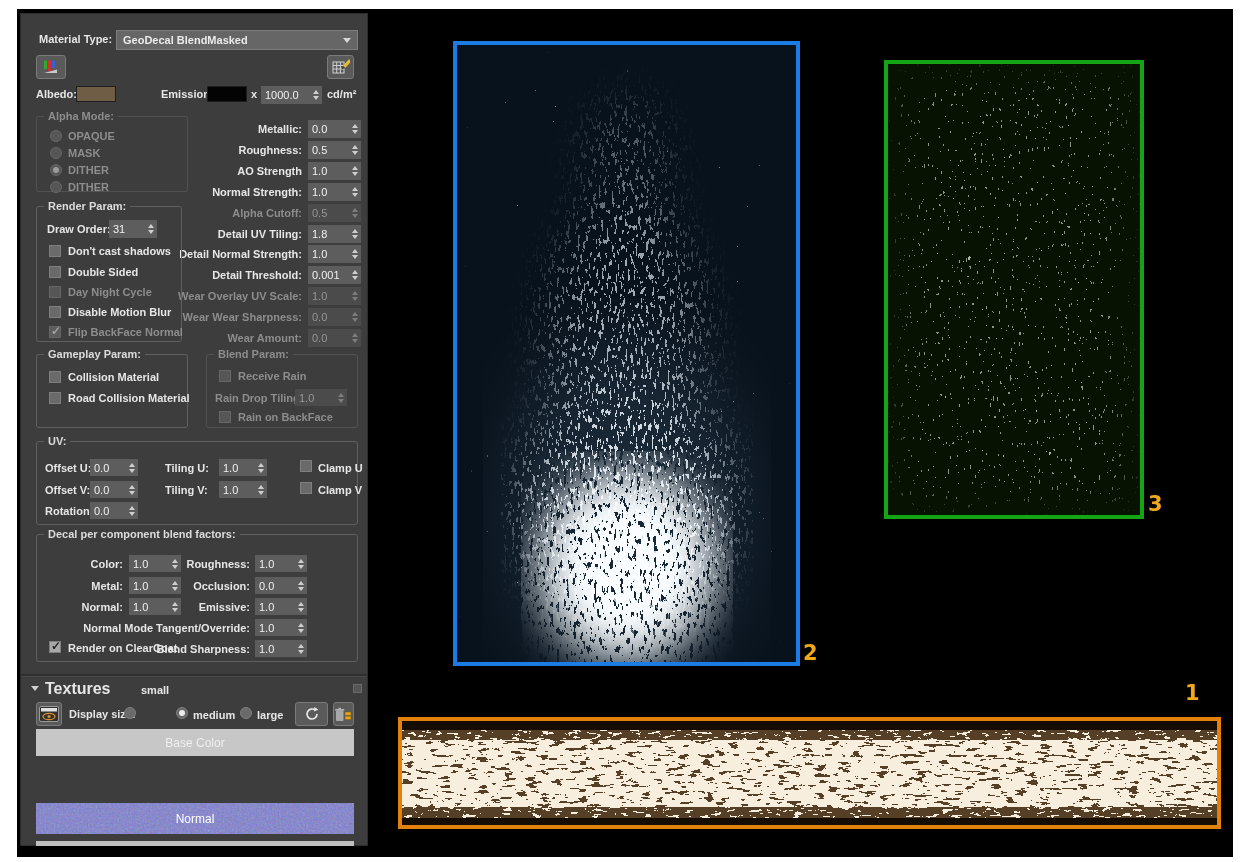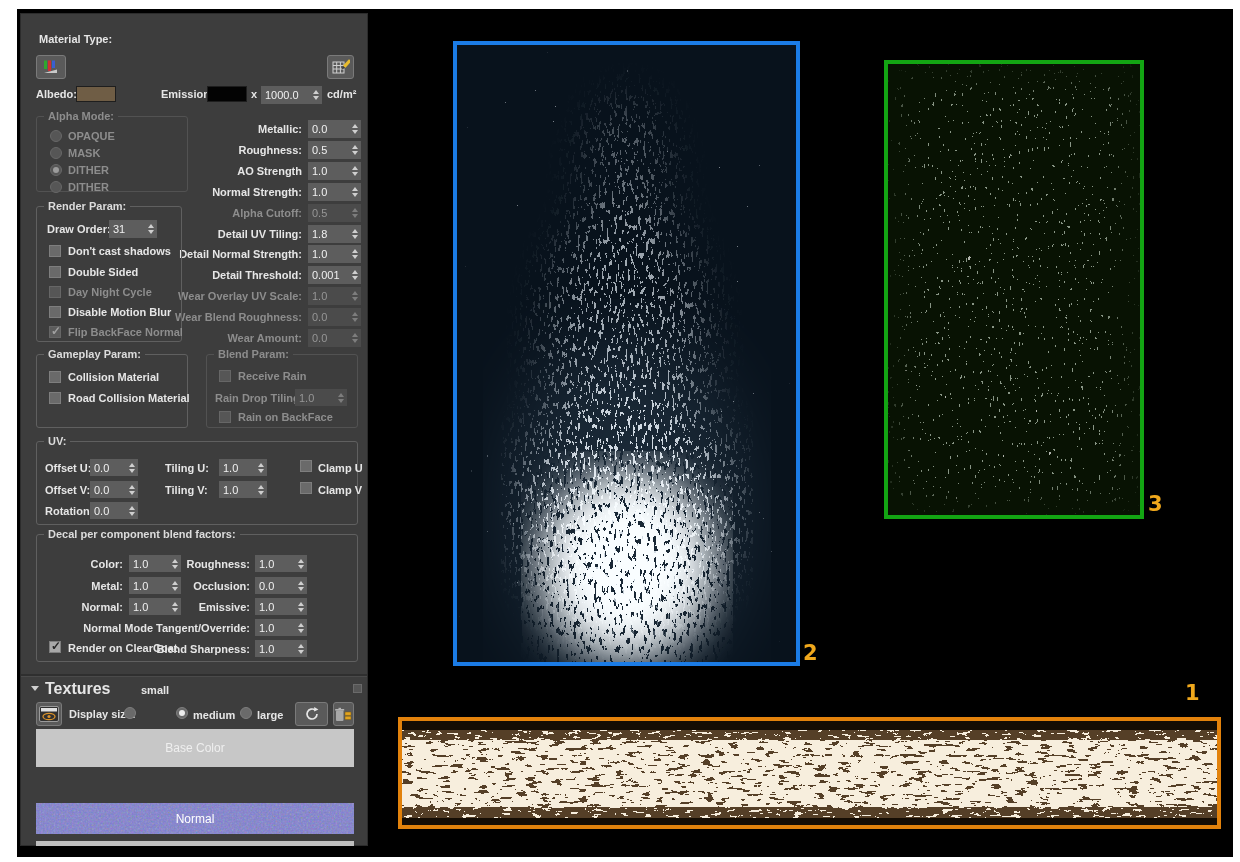--- a/index.html
+++ b/index.html
@@ -208,20 +208,24 @@
     </div>
 
     <span class="vlabel" style="left:786px;top:632px">2</span>
     <span class="vlabel" style="left:1131px;top:483px">3</span>
     <span class="vlabel" style="left:1168px;top:672px">1</span>
   </div>
 
   <div class="panel">
 
     <span class="lbl" style="left:18px;top:19px">Material Type:</span>
+    <div class="dd" style="left:95px;top:16px;width:242px">
+      <span class="ddval">GeoDecal BlendMasked</span>
+      <span class="dda"></span>
+    </div>
 
     <div class="ibtn" style="left:15px;top:41px;width:30px;height:24px">
       <svg width="20" height="16" viewBox="0 0 20 16">
         <rect x="3" y="1.5" width="3" height="8.5" fill="#2ea82e"></rect>
         <rect x="7" y="1.5" width="3" height="10.5" fill="#d03030"></rect>
         <rect x="11" y="1.5" width="3" height="7.5" fill="#3a5fd0"></rect>
         <polygon points="3,14 16,10.5 16,14" fill="#c9c9c9"></polygon>
       </svg>
     </div>
     <div class="ibtn" style="left:306px;top:41px;width:27px;height:24px">
@@ -350,21 +354,21 @@
       <span class="slbl">Wear Overlay UV Scale:</span>
       <div class="field dis">
           <span class="val">1.0</span>
           <span class="spin">
             <i class="tri-up"></i>
             <i class="tri-dn"></i>
           </span>
         </div>
     </div>
     <div class="srow dis" style="top:294px">
-      <span class="slbl">Wear Blend Roughness:</span>
+      <span class="slbl">Wear Wear Sharpness:</span>
       <div class="field dis">
           <span class="val">0.0</span>
           <span class="spin">
             <i class="tri-up"></i>
             <i class="tri-dn"></i>
           </span>
         </div>
     </div>
     <div class="srow dis" style="top:315px">
       <span class="slbl">Wear Amount:</span>
@@ -577,21 +581,21 @@
     <div class="ibtn" style="left:312px;top:688px;width:21px;height:24px">
       <svg width="17" height="15" viewBox="0 0 17 15">
         <rect x="1" y="3.5" width="7.5" height="10.5" rx="1" fill="#a8a8a8"></rect>
         <rect x="0.2" y="2" width="9" height="1.6" fill="#b4b4b4"></rect>
         <rect x="3.5" y="0.8" width="2.5" height="1.4" fill="#b4b4b4"></rect>
         <rect x="10" y="5" width="6" height="3.4" rx="0.5" fill="#e2a41f" stroke="#7a5a10" stroke-width="0.5"></rect>
         <rect x="10" y="9.2" width="6" height="3.4" rx="0.5" fill="#e2a41f" stroke="#7a5a10" stroke-width="0.5"></rect>
       </svg>
     </div>
 
-    <div class="texbtn btn-base" style="top:715px;height:38px">
+    <div class="texbtn btn-base" style="top:715px;height:27px">
       <span>Base Color</span>
     </div>
     <div class="texbtn btn-normal" style="top:789px;height:31px">
       <svg class="nnoise">
         <filter id="nb-fn" x="0" y="0" width="100%" height="100%">
           <feTurbulence type="fractalNoise" baseFrequency="0.55" numOctaves="2" seed="13"></feTurbulence>
           <feColorMatrix type="saturate" values="1.5"></feColorMatrix>
           <feComponentTransfer>
               <feFuncA type="linear" slope="0.4" intercept="0"></feFuncA>
             </feComponentTransfer>

